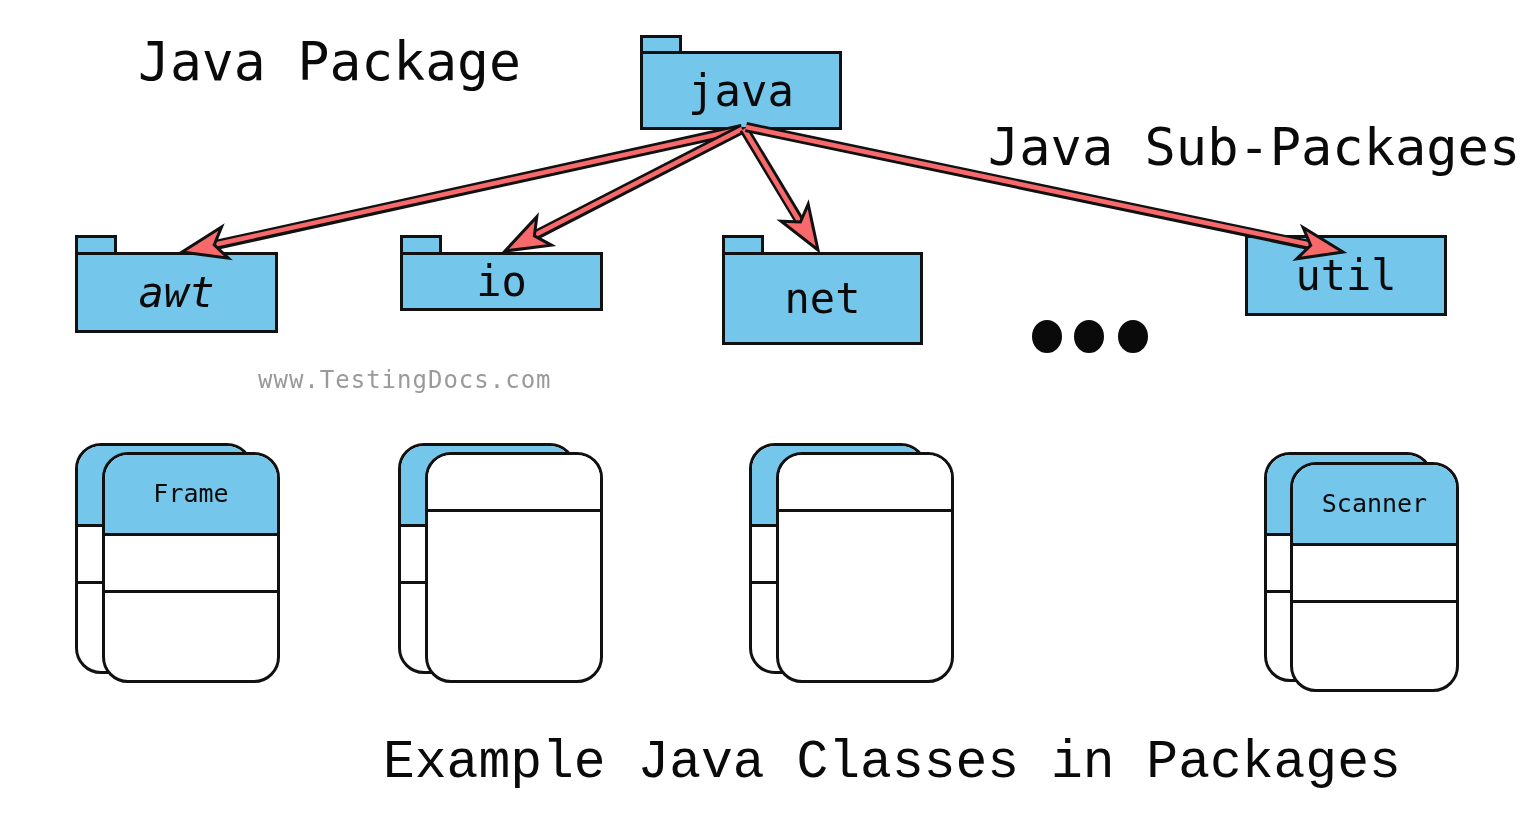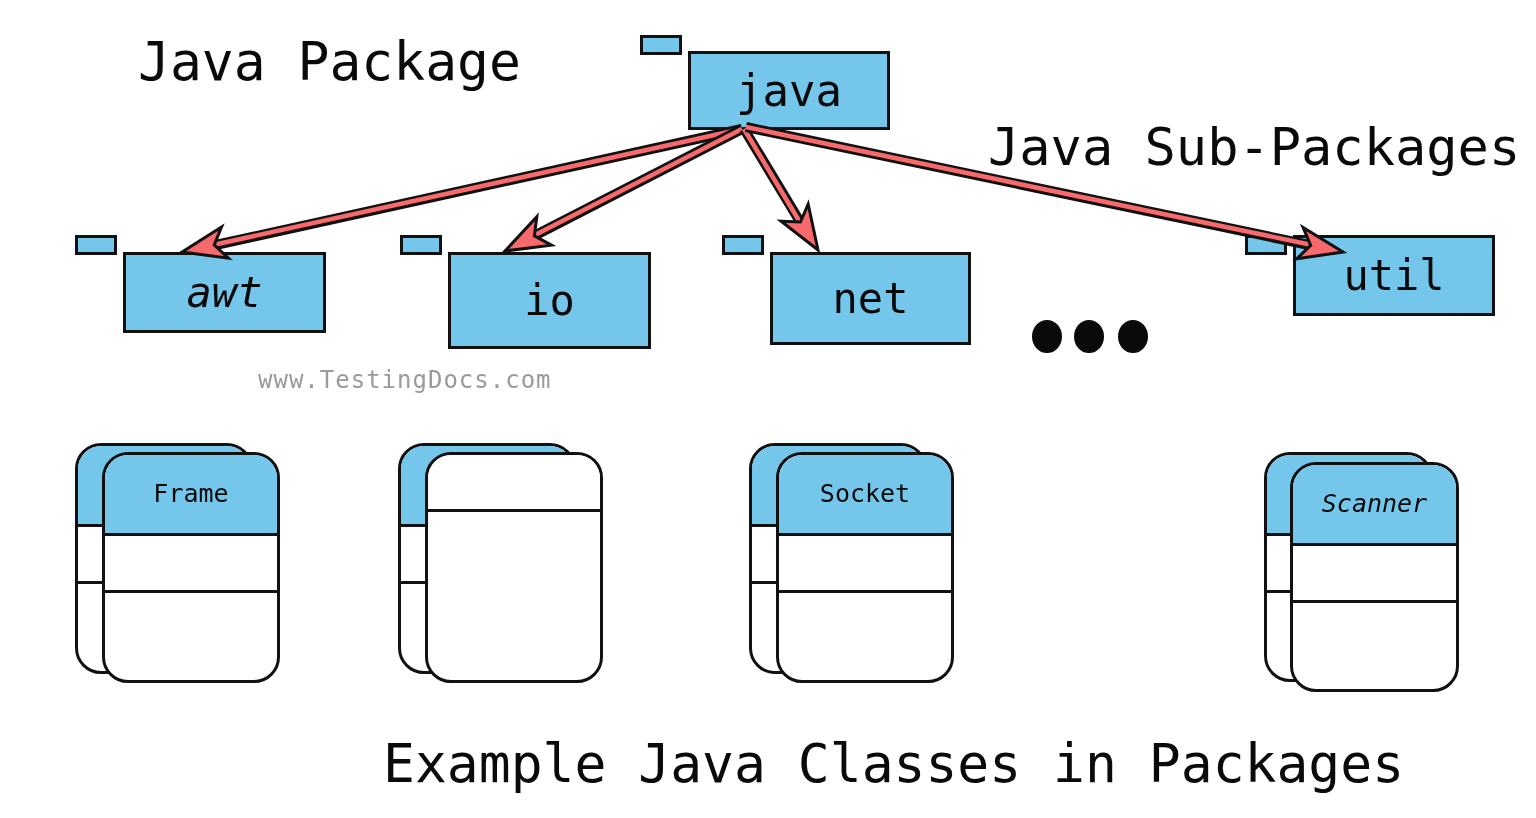--- a/index.html
+++ b/index.html
@@ -15,21 +15,21 @@
   
   .folder { position:absolute; }
   .folder .tab {
     position:absolute; left:0; top:0; width:42px; height:20px;
     background:#74c6ea; border:3px solid #111; box-sizing:border-box;
   }
   .folder .body {
     position:absolute; left:0; width:100%;
     background:#74c6ea; border:3px solid #111; box-sizing:border-box;
     display:flex; align-items:center; justify-content:center;
-    font-size:42px; color:#0a0a0a;margin-left:48px;
+    font-size:42px; color:#0a0a0a;
   }
   .folder.root .body { font-size:44px; }
 
   
   svg.arrows { position:absolute; left:0; top:0; z-index:5; pointer-events:none; }
 
   
   .stack { position:absolute; }
   .card {
     position:absolute; width:178px; height:231px; box-sizing:border-box;
@@ -38,21 +38,21 @@
   .card .sec1 {
     height:78px; background:#74c6ea; border-bottom:3px solid #111;
     display:flex; align-items:center; justify-content:center;
     font-size:25px; line-height:1.12;
     word-break:break-all; padding:0 6px; color:#0a0a0a;
   }
   .card .sec2 { height:54px; border-bottom:3px solid #111; background:#fff; }
   .card .sec3 { background:#fff; }
   .stack .back  { left:0; top:0; z-index:1; }
   .stack .front { left:27px; top:9px; z-index:2; }
-  .stack.small .card { width:169px; height:230px;font-style:italic; }
+  .stack.small .card { width:169px; height:230px; }
   .stack.small .front { left:26px; top:10px; }
 
   .dot {
     position:absolute; width:30px; height:33px; border-radius:50%;
     background:#0a0a0a; top:320px;
   }
 </style>
 </head>
 <body>
 
@@ -65,21 +65,21 @@
     <div class="tab"></div>
     <div class="body" style="top:16px; height:79px;">java</div>
   </div>
 
   <div class="folder" style="left:75px; top:235px; width:203px;">
     <div class="tab"></div>
     <div class="body" style="top:17px; height:81px;font-style:italic;">awt</div>
   </div>
   <div class="folder" style="left:400px; top:235px; width:203px;">
     <div class="tab"></div>
-    <div class="body" style="top:17px; height:97px;">io</div>
+    <div class="body" style="top:17px; height:59px;">io</div>
   </div>
   <div class="folder" style="left:722px; top:235px; width:201px;">
     <div class="tab"></div>
     <div class="body" style="top:17px; height:93px;">net</div>
   </div>
   <div class="folder" style="left:1245px; top:235px; width:202px;">
     <div class="tab"></div>
     <div class="body" style="top:0; height:81px;">util</div>
   </div>
 
@@ -141,34 +141,33 @@
     </div>
   </div>
 
   <div class="stack" style="left:749px; top:443px;">
     <div class="card back">
       <div class="sec1"></div>
       <div class="sec2"></div>
       <div class="sec3"></div>
     </div>
     <div class="card front">
-      <div class="sec1">Socket</div>
       <div class="sec2"></div>
       <div class="sec3"></div>
     </div>
   </div>
 
   <div class="stack small" style="left:1264px; top:452px;">
     <div class="card back">
       <div class="sec1"></div>
       <div class="sec2"></div>
       <div class="sec3"></div>
     </div>
     <div class="card front">
       <div class="sec1">Scanner</div>
       <div class="sec2"></div>
       <div class="sec3"></div>
     </div>
   </div>
 
-  <div class="abs caption" style="left:383px; top:733px;">Example Java Classes in Packages</div>
+  <div class="abs caption" style="left:383px; top:733px;font-family:Liberation Mono, monospace;">Example Java Classes in Packages</div>
 
 </div>
 
 </body></html>

